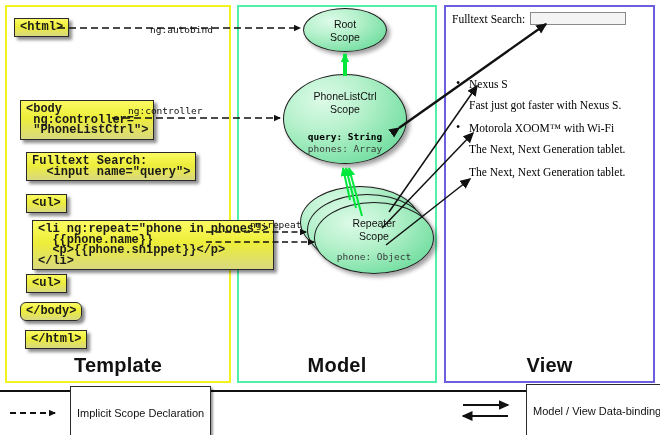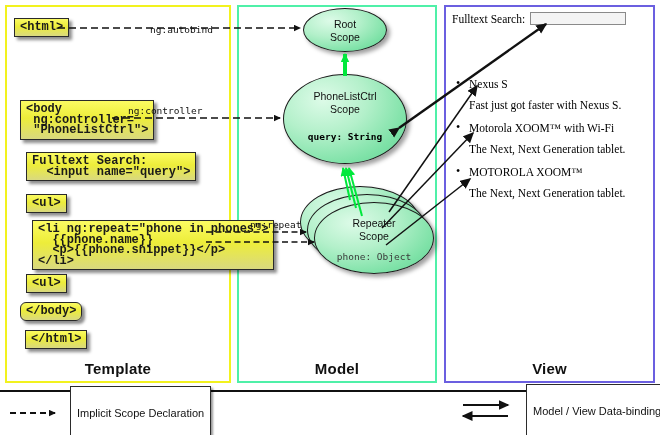--- a/index.html
+++ b/index.html
@@ -8,21 +8,21 @@
 
   #stage{position:absolute;left:0;top:0;width:660px;height:435px;}
 
   
   .column{position:absolute;background:#fff;box-sizing:border-box;}
   #col-template{left:5px;top:5px;width:226px;height:378px;border:2px solid #f2f21e;}
   #col-model{left:237px;top:5px;width:200px;height:378px;border:2px solid #4ff0a8;}
   #col-view{left:444px;top:5px;width:211px;height:378px;border:2px solid #6b5fe0;}
 
   .col-label{position:absolute;bottom:4px;left:0;width:100%;text-align:center;
-             font-size:15px;font-weight:bold;color:#111;letter-spacing:.2px;}
+             font-size:20px;font-weight:bold;color:#111;letter-spacing:.2px;}
 
   
   .ybox{position:absolute;box-sizing:border-box;
         border:1.6px solid #2a2a2a;
         background:linear-gradient(180deg,#fbfb62 0%,#eded3a 45%,#d9d97f 100%);
         box-shadow:3px 3px 3px rgba(0,0,0,.45);
         font-family:Liberation Mono, monospace;
         font-size:12px;line-height:10.5px;color:#1a1a1a;
         padding:3px 5px;white-space:pre;font-weight:bold;}
 
@@ -126,20 +126,21 @@
   <div class="ellipse" id="e-root">
     <div class="ell-title">Root</div>
     <div class="ell-title">Scope</div>
   </div>
 
   <div class="ellipse" id="e-ctrl">
     <div class="ell-title">PhoneListCtrl</div>
     <div class="ell-title">Scope</div>
     <div style="height:16px"></div>
     <div class="ell-prop"><b>query: String</b></div>
+    <div class="ell-prop">phones: Array</div>
   </div>
 
   <div class="ellipse" id="e-rep3"></div>
   <div class="ellipse" id="e-rep2"></div>
   <div class="ellipse" id="e-rep1">
     <div class="ell-title">Repeater</div>
     <div class="ell-title">Scope</div>
     <div style="height:9px"></div>
     <div class="ell-prop">phone: Object</div>
   </div>
@@ -152,21 +153,20 @@
     <ul class="vlist">
       <li class="vitem">
         <div class="vname">Nexus S</div>
         <div class="vsnip">Fast just got faster with Nexus S.</div>
       </li>
       <li class="vitem">
         <div class="vname">Motorola XOOM™  with Wi-Fi</div>
         <div class="vsnip">The Next, Next Generation tablet.</div>
       </li>
       <li class="vitem">
-        <div class="vname">MOTOROLA XOOM™</div>
         <div class="vsnip">The Next, Next Generation tablet.</div>
       </li>
     </ul>
   </div>
 
   <svg id="overlay" viewBox="0 0 660 435" width="660" height="435">
     <defs>
       <marker id="ahBlack" markerWidth="7" markerHeight="7" refX="6" refY="3.2" orient="auto" markerUnits="userSpaceOnUse">
         <path d="M0,0 L7,3.2 L0,6.4 z" fill="#111"></path>
       </marker>

